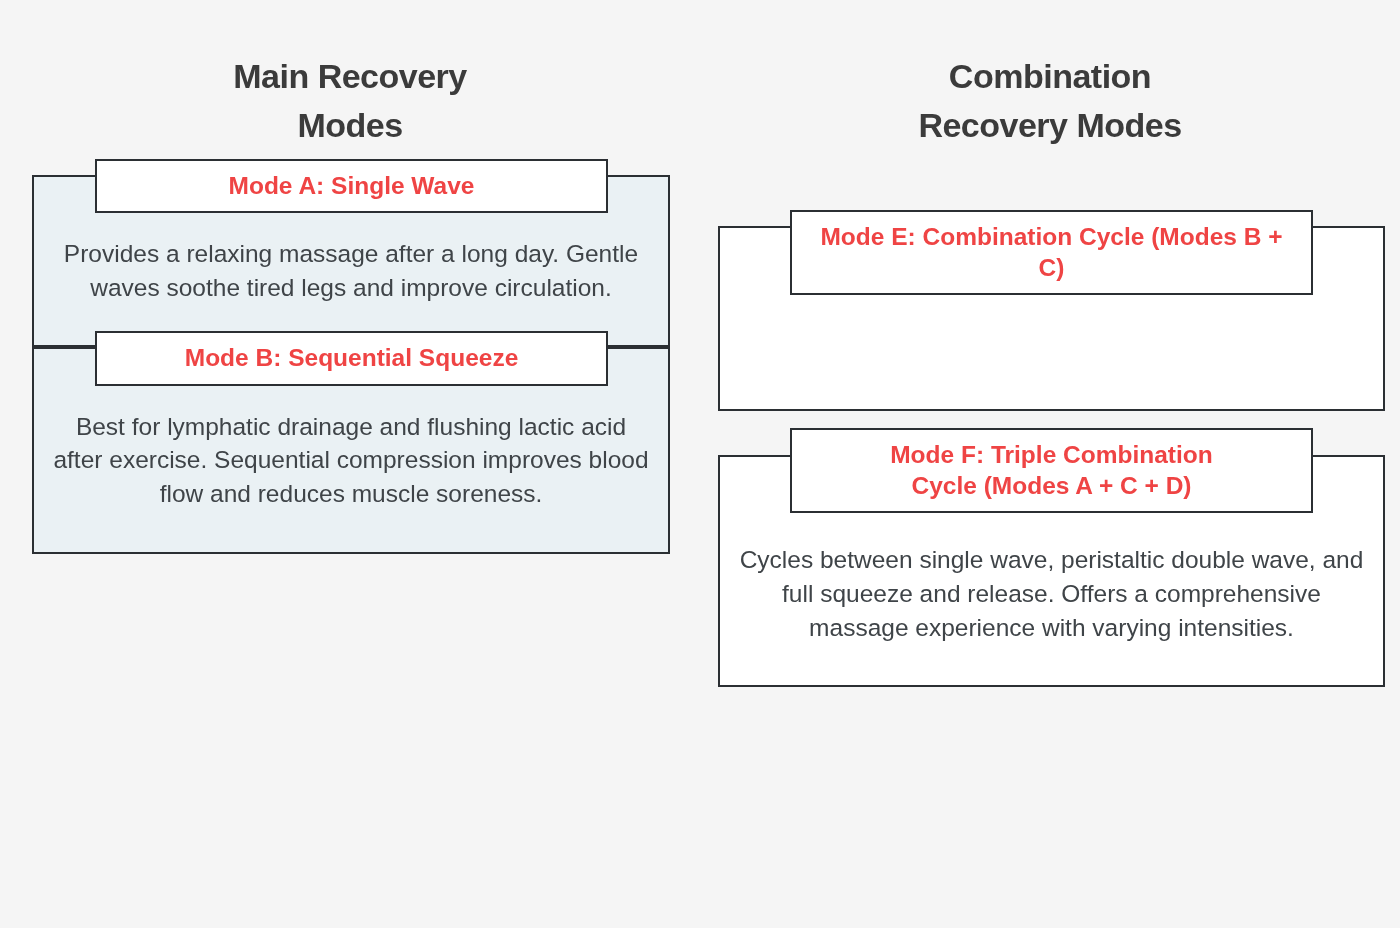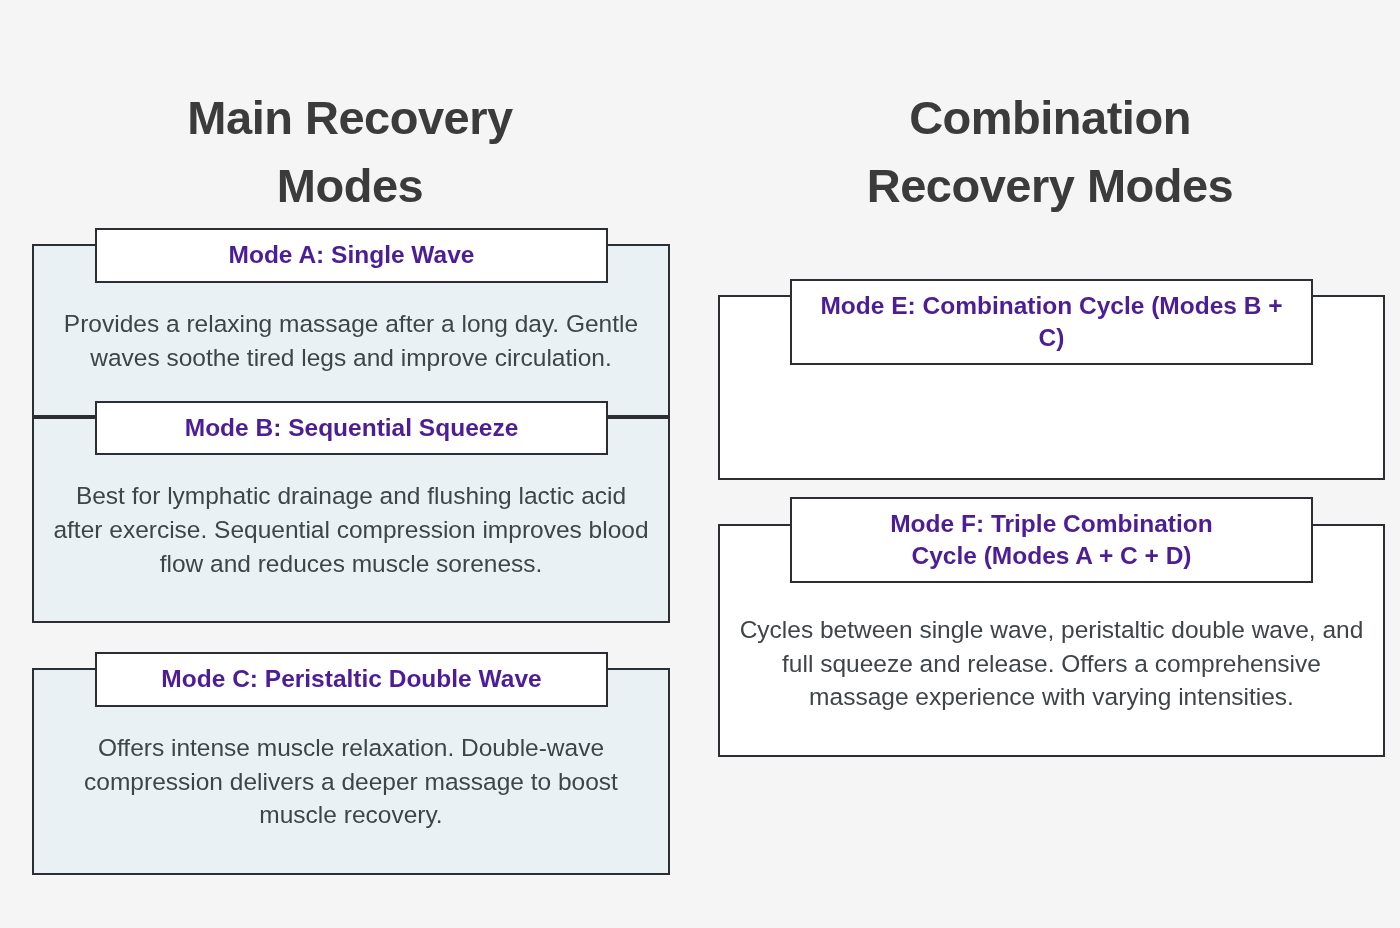--- a/index.html
+++ b/index.html
@@ -26,27 +26,27 @@
   .column {
     position: absolute;
     top: 0;
     box-sizing: border-box;
   }
   .column-left  { left: 0px;   width: 700px; }
   .column-right { left: 700px; width: 700px; }
 
   .column-title {
     text-align: center;
-    font-size: 47px;
+    font-size: 34px;
     font-weight: bold;
     line-height: 1.45;
     letter-spacing: -0.5px;
     color: #3b3b3b;
     margin: 0;
-    padding-top: 84px;
+    padding-top: 52px;
     white-space: pre-line;
   }
 
   .cards {
     position: relative;
     margin-top: 24px;
   }
 
   
   .card {
@@ -72,21 +72,21 @@
   .card-header {
     position: absolute;
     top: -18px;
     box-sizing: border-box;
     background: #ffffff;
     border: 2px solid #2b2f33;
     font-size: 24.5px;
     font-weight: bold;
     line-height: 1.28;
     text-align: center;
-    color: #4c1d95;
+    color: #ef4444;
     padding: 9px 14px 10px 14px;
     white-space: pre-line;
     z-index: 3;
   }
 
   .card-desc {
     position: relative;
     z-index: 1;
   }
 
@@ -135,26 +135,20 @@
         </div>
       </article>
 
       <article class="card card-b">
         <div class="card-body">
           <div class="card-header">Mode B: Sequential Squeeze</div>
           <p class="card-desc">Best for lymphatic drainage and flushing lactic acid after exercise. Sequential compression improves blood flow and reduces muscle soreness.</p>
         </div>
       </article>
 
-      <article class="card card-c">
-        <div class="card-body">
-          <div class="card-header">Mode C: Peristaltic Double Wave</div>
-          <p class="card-desc">Offers intense muscle relaxation. Double-wave compression delivers a deeper massage to boost muscle recovery.</p>
-        </div>
-      </article>
 
     </div>
   </section>
 
   <section class="column column-right">
     <h1 class="column-title">Combination
 Recovery Modes</h1>
 
     <div class="cards">
 

